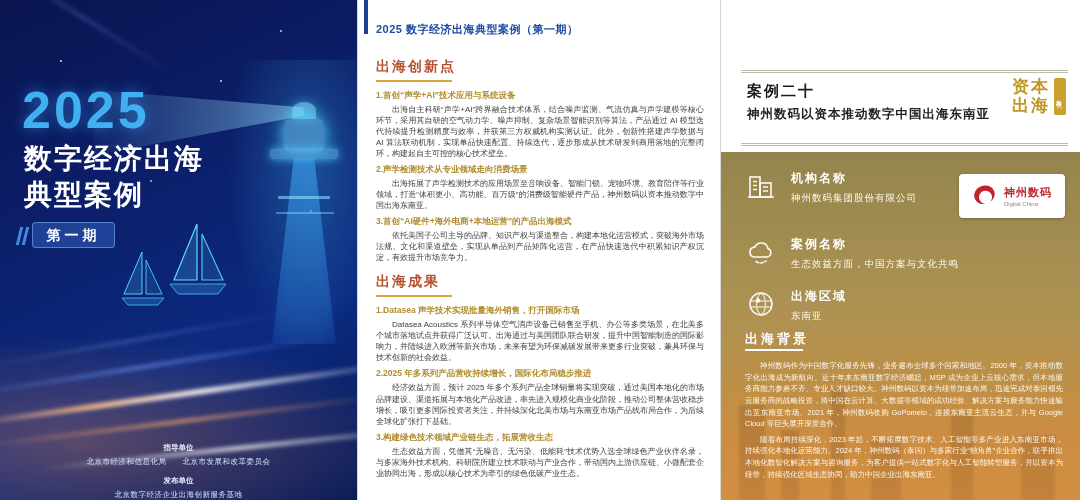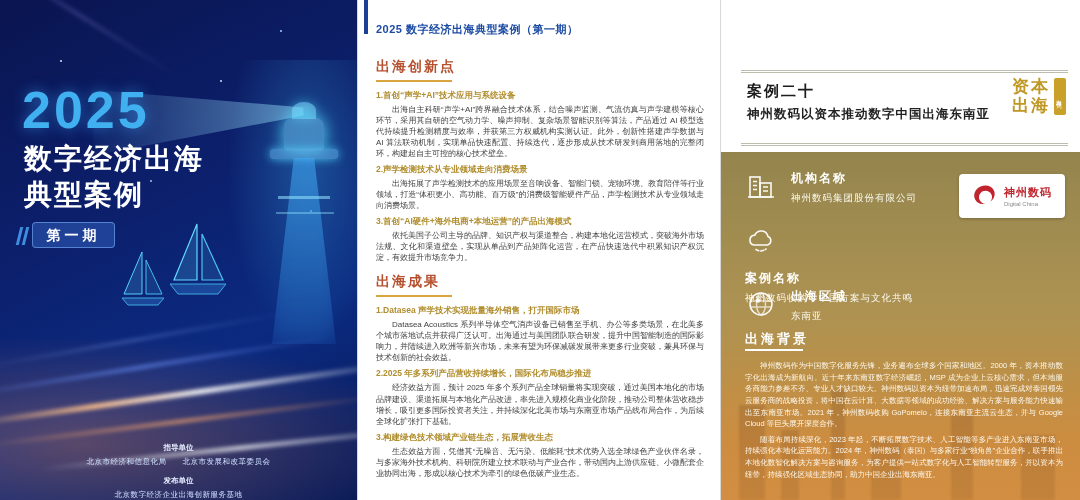--- a/index.html
+++ b/index.html
@@ -88,21 +88,21 @@
   .gold .haze { position:absolute; left:0; bottom:0; width:100%; height:150px;
           background:linear-gradient(180deg, transparent, rgba(214,140,60,.45)); }
   .bldg { position:absolute; bottom:0; background:rgba(130,84,36,.35); filter:blur(1px); }
   .b1 { left:18px;  width:26px; height:95px; }
   .b2 { left:60px;  width:18px; height:70px; }
   .b3 { left:150px; width:30px; height:60px; }
   .b4 { left:230px; width:22px; height:85px; }
   .b5 { left:300px; width:34px; height:65px; }
   .b6 { left:110px; width:14px; height:110px; }
   .info-item { position:absolute; left:24px; display:flex; gap:14px; color:#fff; }
-  .ii-1 { top:18px; } .ii-2 { top:72px;flex-direction:column; } .ii-3 { top:136px; }
+  .ii-1 { top:18px; } .ii-2 { top:84px; } .ii-3 { top:136px; }
   .info-icon { width:32px; height:32px; flex:0 0 32px; opacity:.95; }
   .info-label { font-size:12px; font-weight:800; letter-spacing:2px; }
   .info-value { font-size:9.5px; margin-top:5px; letter-spacing:1px; color:#fdfbf2; }
   .logo-card { position:absolute; right:16px; top:22px; width:106px; height:44px; background:#fff;
           border-radius:4px; box-shadow:0 1px 3px rgba(0,0,0,.25); display:flex; align-items:center; justify-content:center; gap:6px; }
   .logo-name { font-size:11px; font-weight:800; color:#c0242c; letter-spacing:1px; }
   .logo-sub { font-size:6px; color:#8a8a8a; margin-top:1px; }
   .bg-title { position:absolute; left:24px; top:178px; font-size:13px; font-weight:800; color:#fff; letter-spacing:3px; }
   .bg-rule { position:absolute; left:24px; top:197px; width:58px; height:2px; background:#fff; }
   .bg-text { position:absolute; left:24px; top:208px; width:318px; color:#fdf8ec; font-size:7.5px;
@@ -163,21 +163,21 @@
     <div class="m-bar"></div>
     <div class="m-header">2025 数字经济出海典型案例（第一期）</div>
 
     <div class="m-content">
       <div class="sec-title">出海创新点</div>
       <div class="sec-rule"></div>
 
       <div class="sub-head">1.首创“声学+AI”技术应用与系统设备</div>
       <div class="body-p">出海自主科研“声学+AI”跨界融合技术体系，结合噪声监测、气流仿真与声学建模等核心环节，采用其自研的空气动力学、噪声抑制、复杂场景智能识别等算法，产品通过 AI 模型迭代持续提升检测精度与效率，并获第三方权威机构实测认证。此外，创新性搭建声学数据与 AI 算法联动机制，实现单品快速配置、持续迭代，逐步形成从技术研发到商用落地的完整闭环，构建起自主可控的核心技术壁垒。</div>
       <div class="sub-head">2.声学检测技术从专业领域走向消费场景</div>
-      <div class="body-p">出海拓展了声学检测技术的应用场景至音响设备、智能门锁、宠物环境、教育陪伴等行业领域，打造“体积更小、高功能、百万级”的消费级智能硬件产品，声学检测技术从专业领域走向消费场景。</div>
+      <div class="body-p">出海拓展了声学检测技术的应用场景至音响设备、智能门锁、宠物环境、教育陪伴等行业领域，打造“体积更小、高功能、百万级”的消费级智能硬件产品，神州数码以资本推动数字中国出海东南亚。</div>
       <div class="sub-head">3.首创“AI硬件+海外电商+本地运营”的产品出海模式</div>
       <div class="body-p">依托美国子公司主导的品牌、知识产权与渠道整合，构建本地化运营模式，突破海外市场法规、文化和渠道壁垒，实现从单品到产品矩阵化运营，在产品快速迭代中积累知识产权沉淀，有效提升市场竞争力。</div>
 
       <div class="sec-gap"></div>
       <div class="sec-title">出海成果</div>
       <div class="sec-rule"></div>
 
       <div class="sub-head">1.Datasea 声学技术实现批量海外销售，打开国际市场</div>
       <div class="body-p">Datasea Acoustics 系列半导体空气消声设备已销售至手机、办公等多类场景，在北美多个城市落地试点并获得广泛认可。出海通过与美国团队联合研发，提升中国智能制造的国际影响力，并陆续进入欧洲等新兴市场，未来有望为环保减碳发展带来更多行业突破，兼具环保与技术创新的社会效益。</div>
       <div class="sub-head">2.2025 年多系列产品营收持续增长，国际化布局稳步推进</div>
@@ -235,21 +235,21 @@
         </div>
       </div>
 
       <div class="info-item ii-2">
         <svg class="info-icon" viewBox="0 0 32 32" fill="none" stroke="#fff" stroke-width="1.6" stroke-linecap="round">
           <path d="M9 21a5 5 0 0 1 .8-9.9A7 7 0 0 1 23 12.5 4.5 4.5 0 0 1 22.5 21H9z"></path>
           <path d="M11 25.5c3.2 2 6.8 2 10-.5" stroke-dasharray="3 2"></path>
         </svg>
         <div>
           <div class="info-label">案例名称</div>
-          <div class="info-value">神州数码收购，中国方案与文化共鸣</div>
+          <div class="info-value">生态效益方面，中国方案与文化共鸣</div>
         </div>
       </div>
 
       <div class="info-item ii-3">
         <svg class="info-icon" viewBox="0 0 32 32" fill="none" stroke="#fff" stroke-width="1.5">
           <circle cx="16" cy="16" r="11"></circle>
           <path d="M16 5c-6 4-6 18 0 22M16 5c6 4 6 18 0 22M5.5 13h21M5.5 19h21" opacity=".7"></path>
           <circle cx="13" cy="12.5" r="2.2" fill="#fff" stroke="none"></circle>
         </svg>
         <div>

